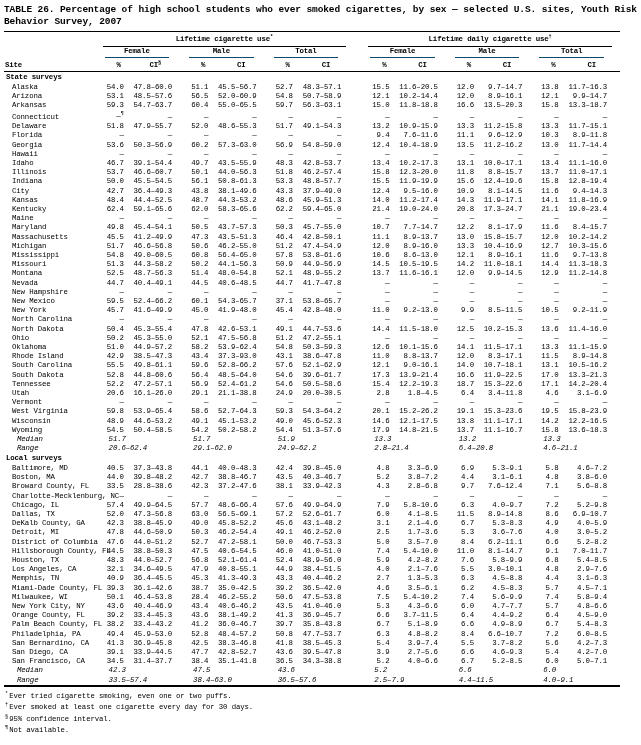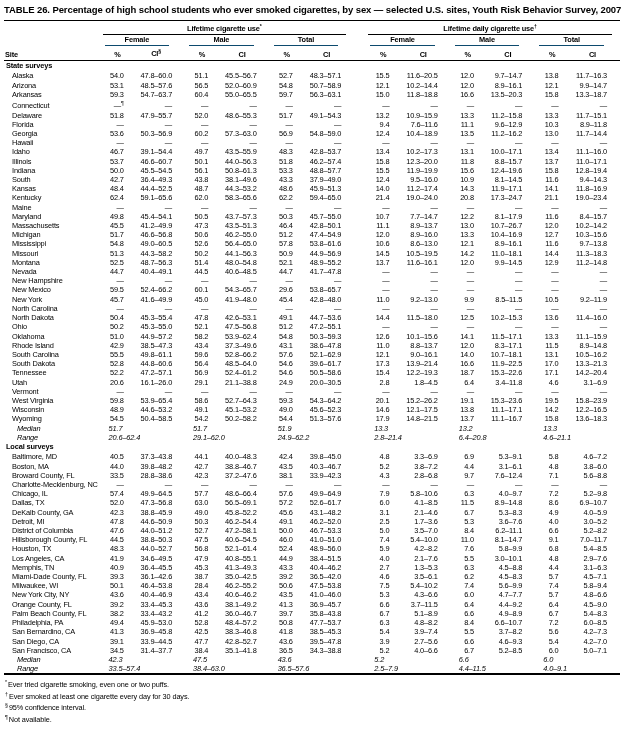--- a/index.html
+++ b/index.html
@@ -3,21 +3,21 @@
 <meta charset="utf-8">
 <style>
   html,body { margin:0; padding:0; background:#ffffff; }
   body {
     width:641px; height:745px;
     color:#000;
     font-family:"Liberation Sans", sans-serif;
     -webkit-font-smoothing:antialiased;
     overflow:hidden;
   }
-  .page { padding:3px 13px 0 4px; }
+  .page { padding:3px 13px 0 4px;font-family:Liberation Mono, monospace; }
   .title {
     font-size:9.5px; font-weight:bold; line-height:11.5px;
     letter-spacing:-0.1px; width:634px; margin:1px 0 4px 0;
   }
   table.data {
     border-collapse:collapse; table-layout:fixed; width:616px;
     border-top:1px solid #000; border-bottom:2px solid #000;
   }
   th, td {
     font-size:7.4px; font-weight:normal;
@@ -296,21 +296,21 @@
           <td class="ci">48.8–57.7</td>
           <td></td>
           <td class="pct">15.5</td>
           <td class="ci">11.9–19.9</td>
           <td class="pct">15.6</td>
           <td class="ci">12.4–19.6</td>
           <td class="pct">15.8</td>
           <td class="ci">12.8–19.4</td>
         </tr>
         <tr>
-          <td class="site">South</td>
+          <td class="site">City</td>
           <td class="pct">42.7</td>
           <td class="ci">36.4–49.3</td>
           <td class="pct">43.8</td>
           <td class="ci">38.1–49.6</td>
           <td class="pct">43.3</td>
           <td class="ci">37.9–49.0</td>
           <td></td>
           <td class="pct">12.4</td>
           <td class="ci">9.5–16.0</td>
           <td class="pct">10.9</td>
@@ -387,21 +387,21 @@
           <td class="pct">45.5</td>
           <td class="ci">41.2–49.9</td>
           <td class="pct">47.3</td>
           <td class="ci">43.5–51.3</td>
           <td class="pct">46.4</td>
           <td class="ci">42.8–50.1</td>
           <td></td>
           <td class="pct">11.1</td>
           <td class="ci">8.9–13.7</td>
           <td class="pct">13.0</td>
-          <td class="ci">10.7–26.7</td>
+          <td class="ci">15.8–15.7</td>
           <td class="pct">12.0</td>
           <td class="ci">10.2–14.2</td>
         </tr>
         <tr>
           <td class="site">Michigan</td>
           <td class="pct">51.7</td>
           <td class="ci">46.6–56.8</td>
           <td class="pct">50.6</td>
           <td class="ci">46.2–55.0</td>
           <td class="pct">51.2</td>
@@ -411,21 +411,21 @@
           <td class="ci">8.9–16.0</td>
           <td class="pct">13.3</td>
           <td class="ci">10.4–16.9</td>
           <td class="pct">12.7</td>
           <td class="ci">10.3–15.6</td>
         </tr>
         <tr>
           <td class="site">Mississippi</td>
           <td class="pct">54.8</td>
           <td class="ci">49.0–60.5</td>
-          <td class="pct">52.6</td>
+          <td class="pct">60.8</td>
           <td class="ci">56.4–65.0</td>
           <td class="pct">57.8</td>
           <td class="ci">53.8–61.6</td>
           <td></td>
           <td class="pct">10.6</td>
           <td class="ci">8.6–13.0</td>
           <td class="pct">12.1</td>
           <td class="ci">8.9–16.1</td>
           <td class="pct">11.6</td>
           <td class="ci">9.7–13.8</td>
@@ -493,21 +493,21 @@
           <td class="ci">—</td>
           <td class="pct">—</td>
           <td class="ci">—</td>
         </tr>
         <tr>
           <td class="site">New Mexico</td>
           <td class="pct">59.5</td>
           <td class="ci">52.4–66.2</td>
           <td class="pct">60.1</td>
           <td class="ci">54.3–65.7</td>
-          <td class="pct">29.6</td>
+          <td class="pct">37.1</td>
           <td class="ci">53.8–65.7</td>
           <td></td>
           <td class="pct">—</td>
           <td class="ci">—</td>
           <td class="pct">—</td>
           <td class="ci">—</td>
           <td class="pct">—</td>
           <td class="ci">—</td>
         </tr>
         <tr>
@@ -588,21 +588,21 @@
           <td class="pct">14.1</td>
           <td class="ci">11.5–17.1</td>
           <td class="pct">13.3</td>
           <td class="ci">11.1–15.9</td>
         </tr>
         <tr>
           <td class="site">Rhode Island</td>
           <td class="pct">42.9</td>
           <td class="ci">38.5–47.3</td>
           <td class="pct">43.4</td>
-          <td class="ci">37.3–49.6</td>
+          <td class="ci">37.3–93.0</td>
           <td class="pct">43.1</td>
           <td class="ci">38.6–47.8</td>
           <td></td>
           <td class="pct">11.0</td>
           <td class="ci">8.8–13.7</td>
           <td class="pct">12.0</td>
           <td class="ci">8.3–17.1</td>
           <td class="pct">11.5</td>
           <td class="ci">8.9–14.8</td>
         </tr>
@@ -928,21 +928,21 @@
           <td></td>
           <td class="pct">5.9</td>
           <td class="ci">4.2–8.2</td>
           <td class="pct">7.6</td>
           <td class="ci">5.8–9.9</td>
           <td class="pct">6.8</td>
           <td class="ci">5.4–8.5</td>
         </tr>
         <tr>
           <td class="site">Los Angeles, CA</td>
-          <td class="pct">41.9</td>
+          <td class="pct">32.1</td>
           <td class="ci">34.6–49.5</td>
           <td class="pct">47.9</td>
           <td class="ci">40.8–55.1</td>
           <td class="pct">44.9</td>
           <td class="ci">38.4–51.5</td>
           <td></td>
           <td class="pct">4.0</td>
           <td class="ci">2.1–7.6</td>
           <td class="pct">5.5</td>
           <td class="ci">3.0–10.1</td>

